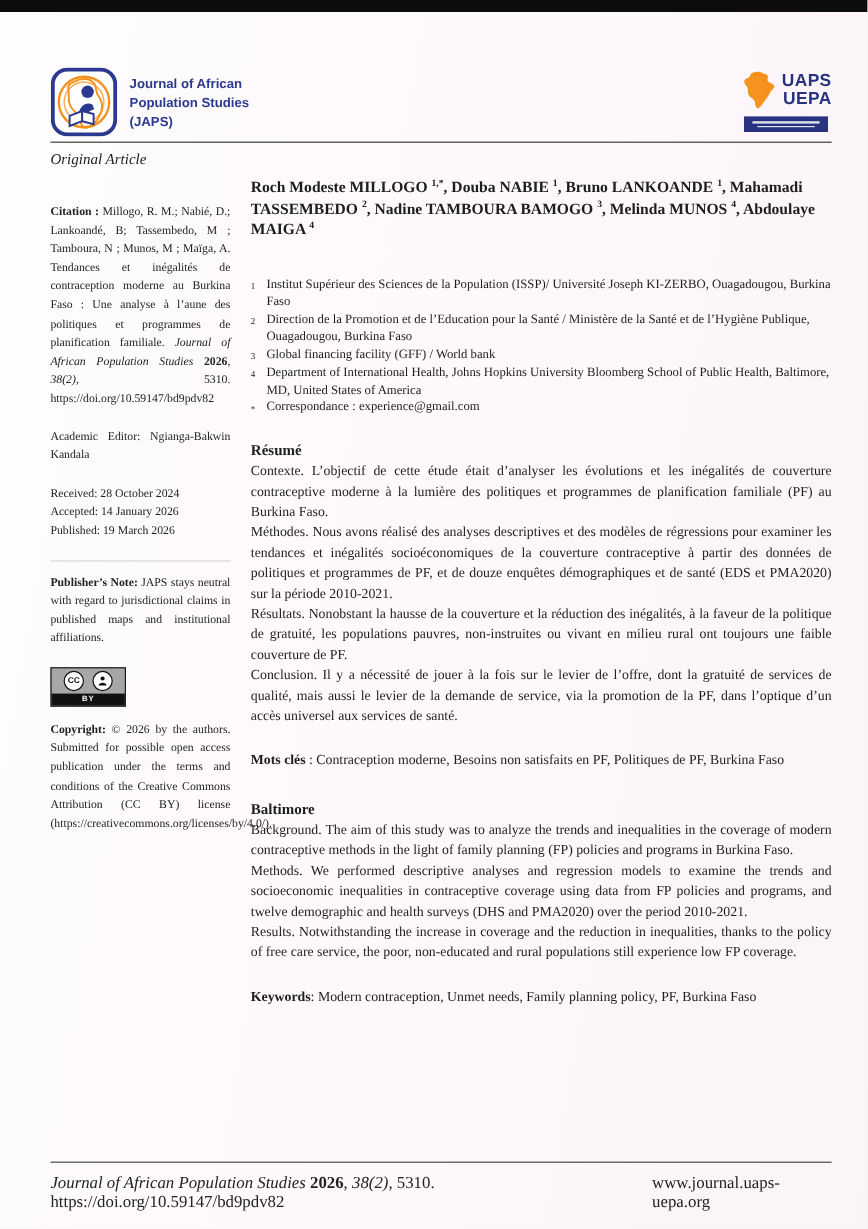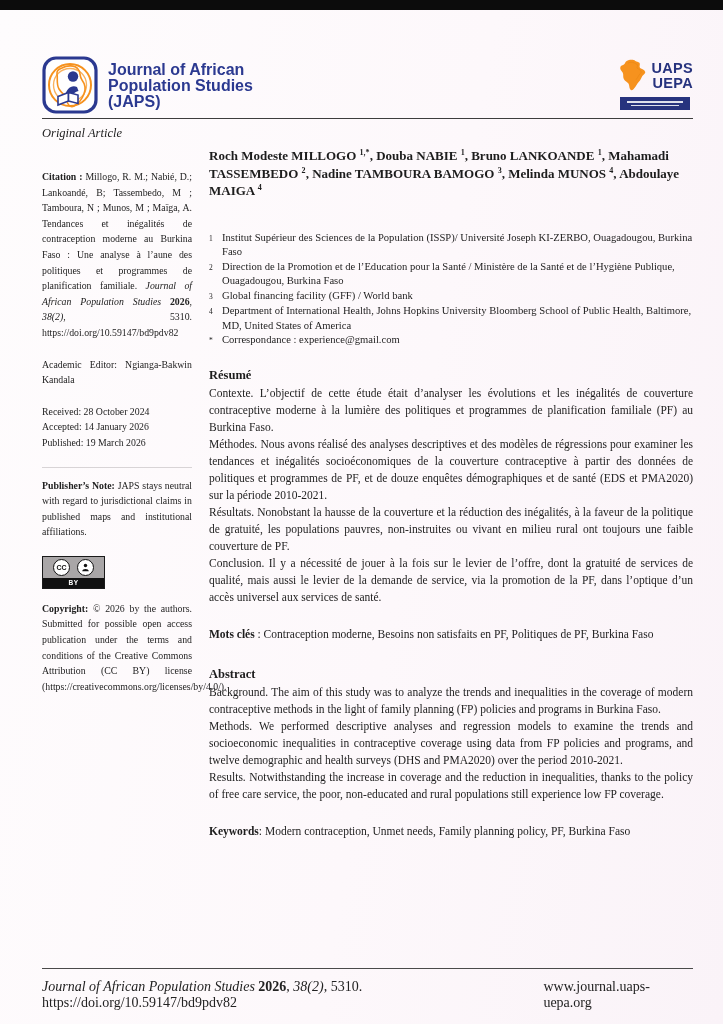--- a/index.html
+++ b/index.html
@@ -8,21 +8,21 @@
   .page {
     position:relative; width:723px; height:1024px; overflow:hidden;
     background:linear-gradient(100deg,#fefcfd 0%, #fdf8fb 55%, #faf3f8 100%);
   }
   .top-bar { width:100%; height:10px; background:#0c0c0c; }
 
   
   .header { margin:46px 30px 0 42px; display:flex; justify-content:space-between; align-items:flex-start; }
   .logo-left { display:flex; align-items:center; gap:10px; }
   .japs-mark { width:56px; height:58px; display:block; }
-  .japs-name { font-family:"Liberation Sans", sans-serif; font-weight:700; font-size:16px; line-height:16px; color:#2b3990; padding-top:2px; }
+  .japs-name { font-family:"Liberation Sans", sans-serif; font-weight:700; font-size:11px; line-height:16px; color:#2b3990; padding-top:2px; }
   .japs-name span { display:block; }
   .logo-right { display:flex; flex-direction:column; align-items:center; padding-top:2px; }
   .uaps-top { display:flex; align-items:center; gap:5px; }
   .africa-svg { width:29px; height:36px; display:block; }
   .uaps-text { font-family:"Liberation Sans", sans-serif; font-weight:700; font-size:14.5px; line-height:15px; color:#27337e; letter-spacing:.3px; }
   .uaps-text span { display:block;text-align:right; }
   .uaps-banner { margin-top:3px; width:70px; height:13px; background:#27337e; display:flex; flex-direction:column; justify-content:center; align-items:center; gap:2px; }
   .banner-line { display:block; height:1.5px; background:rgba(255,255,255,.85); }
   .banner-line.l1 { width:56px; } .banner-line.l2 { width:48px; }
 
@@ -169,21 +169,21 @@
 
       <div class="sec-heading">Résumé</div>
       <div>
           <p class="body-par">Contexte. L’objectif de cette étude était d’analyser les évolutions et les inégalités de couverture contraceptive moderne à la lumière des politiques et programmes de planification familiale (PF) au Burkina Faso.</p>
           <p class="body-par">Méthodes. Nous avons réalisé des analyses descriptives et des modèles de régressions pour examiner les tendances et inégalités socioéconomiques de la couverture contraceptive à partir des données de politiques et programmes de PF, et de douze enquêtes démographiques et de santé (EDS et PMA2020) sur la période 2010-2021.</p>
           <p class="body-par">Résultats. Nonobstant la hausse de la couverture et la réduction des inégalités, à la faveur de la politique de gratuité, les populations pauvres, non-instruites ou vivant en milieu rural ont toujours une faible couverture de PF.</p>
           <p class="body-par">Conclusion. Il y a nécessité de jouer à la fois sur le levier de l’offre, dont la gratuité de services de qualité, mais aussi le levier de la demande de service, via la promotion de la PF, dans l’optique d’un accès universel aux services de santé.</p>
         </div>
       <div class="kw-line"><span class="b">Mots clés</span><span> : Contraception moderne, Besoins non satisfaits en PF, Politiques de PF, Burkina Faso</span></div>
 
-      <div class="sec-heading abstract-heading">Abstract</div>
+      <div class="sec-heading abstract-heading">Baltimore</div>
       <div>
           <p class="body-par">Background. The aim of this study was to analyze the trends and inequalities in the coverage of modern contraceptive methods in the light of family planning (FP) policies and programs in Burkina Faso.</p>
           <p class="body-par">Methods. We performed descriptive analyses and regression models to examine the trends and socioeconomic inequalities in contraceptive coverage using data from FP policies and programs, and twelve demographic and health surveys (DHS and PMA2020) over the period 2010-2021.</p>
           <p class="body-par">Results. Notwithstanding the increase in coverage and the reduction in inequalities, thanks to the policy of free care service, the poor, non-educated and rural populations still experience low FP coverage.</p>
         </div>
       <div class="kw-line"><span class="b">Keywords</span><span>: Modern contraception, Unmet needs, Family planning policy, PF, Burkina Faso</span></div>
     </main>
   </div>
 
   <div class="footer">

